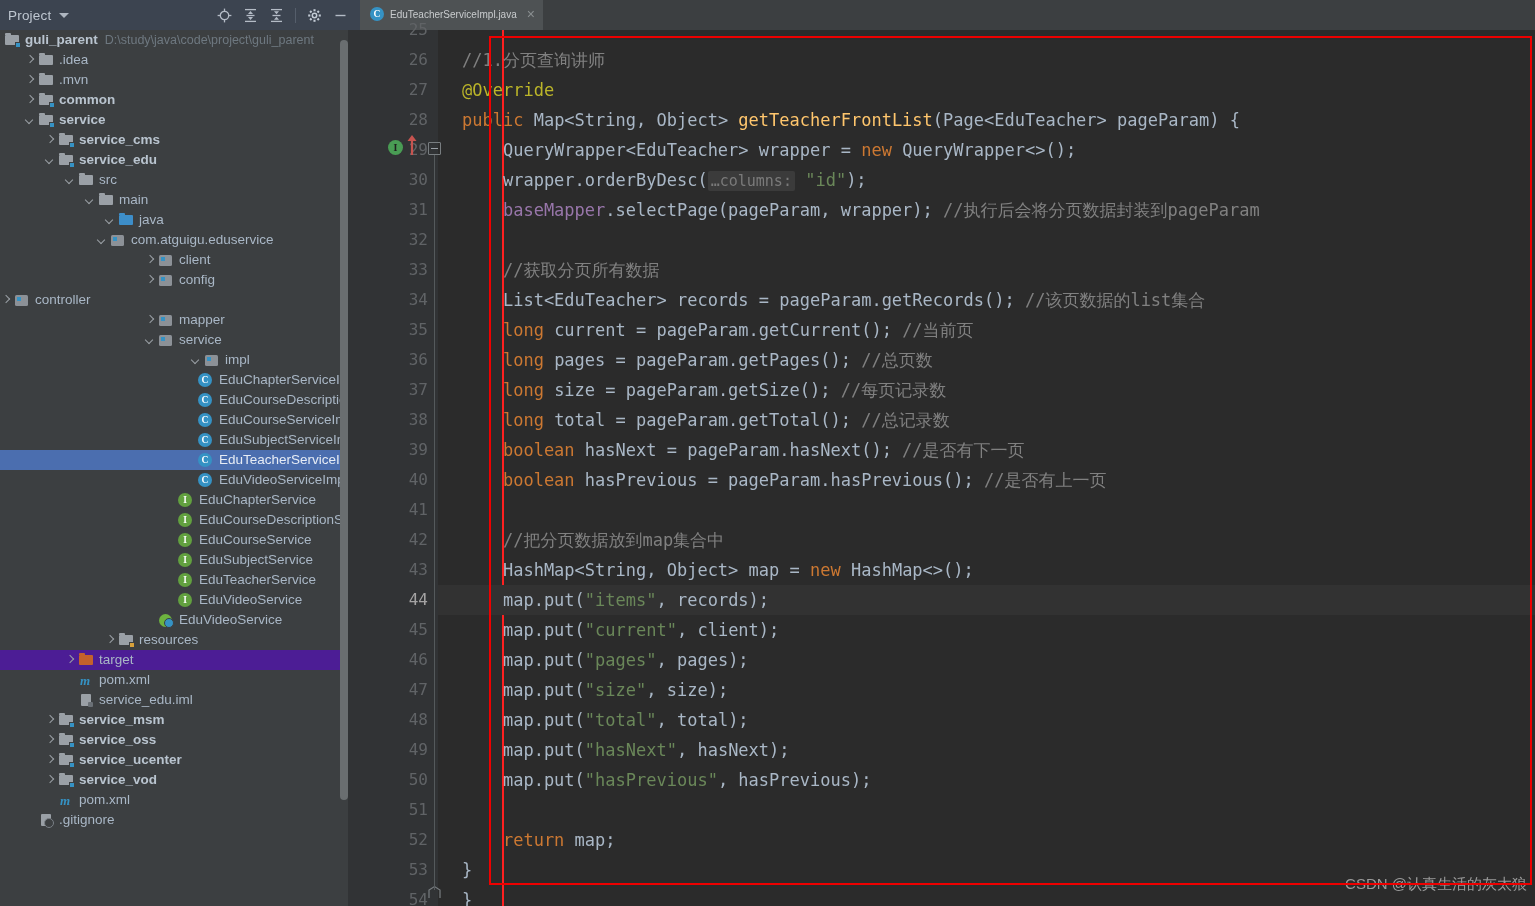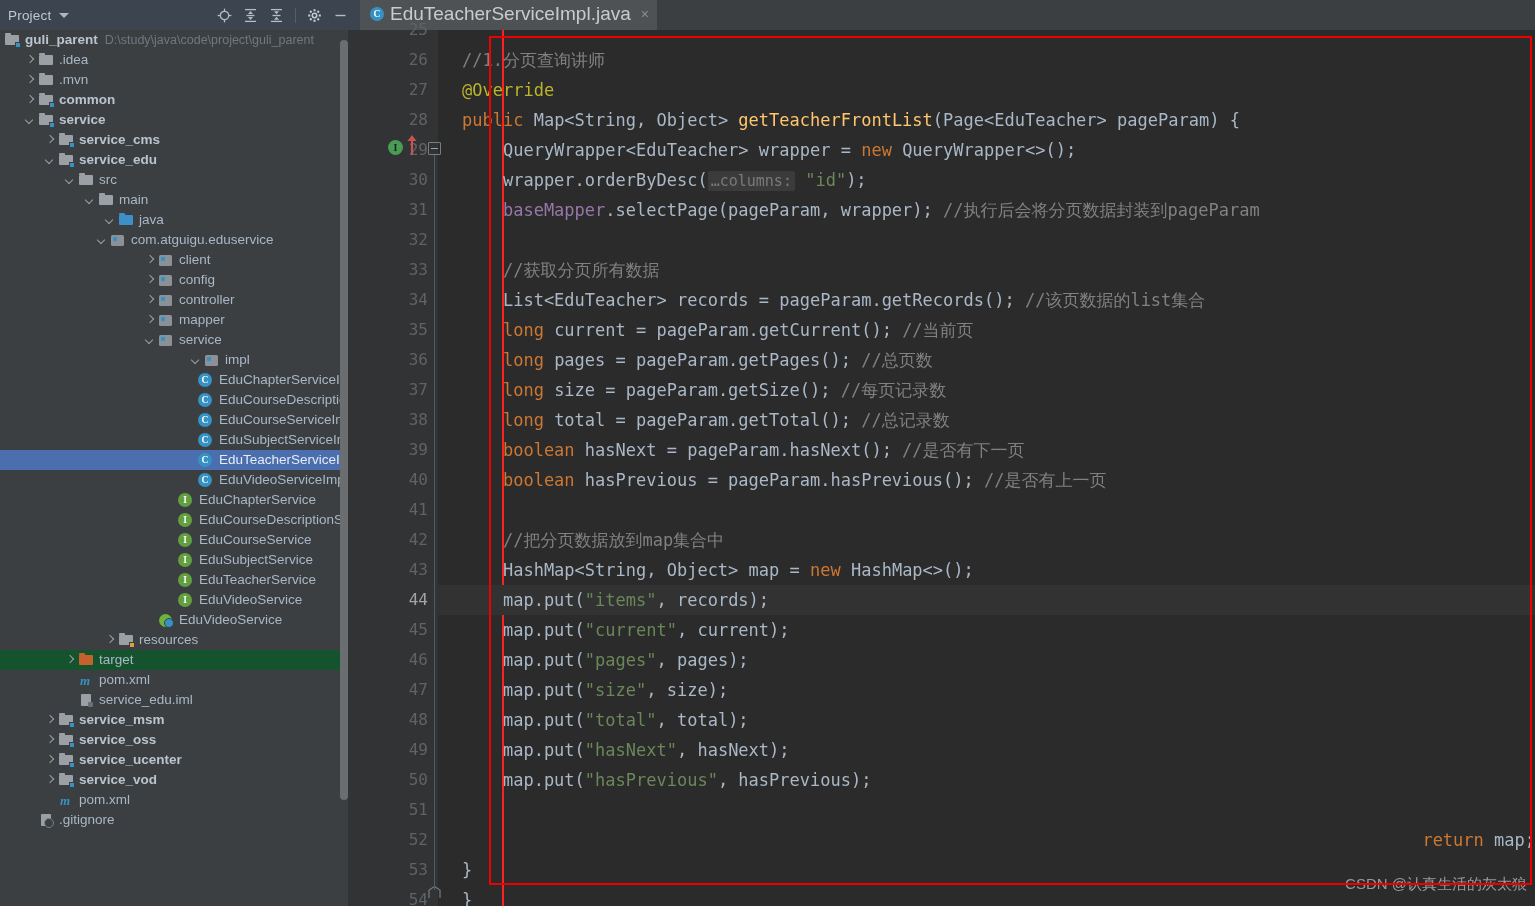--- a/index.html
+++ b/index.html
@@ -22,41 +22,41 @@
 
   .tabbar{
     position:absolute; left:360px; top:0; right:0; height:30px;
     background:#3c3f41;
   }
   .tab{
     position:absolute; left:0; top:0; height:30px; background:#4e5254;
     display:flex; align-items:center; padding:0 8px 0 10px; gap:6px;
     border-bottom:2px solid #4e5254;
   }
-  .tab-label{ font-size:19px; color:#c9ccce; white-space:nowrap;}
+  .tab-label{ font-size:10px; color:#c9ccce; white-space:nowrap;}
   .tab-close{ font-size:14px; color:#8a8f91; margin-left:4px; line-height:1; }
   .cls-icon{
     width:14px;height:14px;border-radius:50%;background:#3592c4;
     color:#fff;font-size:9.5px;font-weight:bold;display:flex;align-items:center;
     justify-content:center; font-family:"Liberation Serif",serif;
   }
   .cls-icon.iface{ background:#62a03f; }
 
   
   .tree{
     position:absolute; left:0; top:30px; width:348px; bottom:0;
     background:#3c3f41; overflow:hidden;
   }
   .row{
     position:relative; height:20px; display:flex; align-items:center;
     font-size:13.5px; color:#a9b7c6; white-space:nowrap;
   }
   .row.sel{ background:#4b6eaf; }
   .row.sel .lbl{ color:#e6ecf5; }
-  .row.tgt{ background:#14532d; }
+  .row.tgt{ background:#4c1d95; }
   .arrow{
     width:12px; height:12px; flex:0 0 12px; position:relative; margin-right:2px;
   }
   .arrow.r::before{
     content:''; position:absolute; left:3px; top:2px;
     width:5px;height:5px;border-right:1.6px solid #9aa0a6;border-top:1.6px solid #9aa0a6;
     transform:rotate(45deg);
   }
   .arrow.d::before{
     content:''; position:absolute; left:2px; top:3px;
@@ -325,21 +325,21 @@
           </span>
           <span class="lbl">client</span>
         </div>
         <div class="row" style="padding-left: 144px;">
           <span class="arrow r"></span>
           <span class="ico">
             <span class="pk"></span>
           </span>
           <span class="lbl">config</span>
         </div>
-        <div class="row" style="padding-left: 144px;">
+        <div class="row" style="">
           <span class="arrow r"></span>
           <span class="ico">
             <span class="pk"></span>
           </span>
           <span class="lbl">controller</span>
         </div>
         <div class="row" style="padding-left: 144px;">
           <span class="arrow r"></span>
           <span class="ico">
             <span class="pk"></span>
@@ -599,28 +599,28 @@
           <div class="cline" style="top: 285px;"><span style="display:inline-block;width:24px"></span><span class="kw">    long </span><span class="txt">current = pageParam.getCurrent(); </span><span class="cmt">//当前页</span></div>
           <div class="cline" style="top: 315px;"><span style="display:inline-block;width:24px"></span><span class="kw">    long </span><span class="txt">pages = pageParam.getPages(); </span><span class="cmt">//总页数</span></div>
           <div class="cline" style="top: 345px;"><span style="display:inline-block;width:24px"></span><span class="kw">    long </span><span class="txt">size = pageParam.getSize(); </span><span class="cmt">//每页记录数</span></div>
           <div class="cline" style="top: 375px;"><span style="display:inline-block;width:24px"></span><span class="kw">    long </span><span class="txt">total = pageParam.getTotal(); </span><span class="cmt">//总记录数</span></div>
           <div class="cline" style="top: 405px;"><span style="display:inline-block;width:24px"></span><span class="kw">    boolean </span><span class="txt">hasNext = pageParam.hasNext(); </span><span class="cmt">//是否有下一页</span></div>
           <div class="cline" style="top: 435px;"><span style="display:inline-block;width:24px"></span><span class="kw">    boolean </span><span class="txt">hasPrevious = pageParam.hasPrevious(); </span><span class="cmt">//是否有上一页</span></div>
           <div class="cline" style="top: 465px;"><span style="display:inline-block;width:24px"></span></div>
           <div class="cline" style="top: 495px;"><span style="display:inline-block;width:24px"></span><span class="cmt">    //把分页数据放到map集合中</span></div>
           <div class="cline" style="top: 525px;"><span style="display:inline-block;width:24px"></span><span class="txt">    HashMap&lt;String, Object&gt; map = </span><span class="kw">new </span><span class="txt">HashMap&lt;&gt;();</span></div>
           <div class="cline hl" style="top: 555px;"><span style="display:inline-block;width:24px"></span><span class="txt">    map.put(</span><span class="str">"items"</span><span class="txt">, records);</span></div>
-          <div class="cline" style="top: 585px;"><span style="display:inline-block;width:24px"></span><span class="txt">    map.put(</span><span class="str">"current"</span><span class="txt">, current);</span></div>
+          <div class="cline" style="top: 585px;"><span style="display:inline-block;width:24px"></span><span class="txt">    map.put(</span><span class="str">"current"</span><span class="txt">, client);</span></div>
           <div class="cline" style="top: 615px;"><span style="display:inline-block;width:24px"></span><span class="txt">    map.put(</span><span class="str">"pages"</span><span class="txt">, pages);</span></div>
           <div class="cline" style="top: 645px;"><span style="display:inline-block;width:24px"></span><span class="txt">    map.put(</span><span class="str">"size"</span><span class="txt">, size);</span></div>
           <div class="cline" style="top: 675px;"><span style="display:inline-block;width:24px"></span><span class="txt">    map.put(</span><span class="str">"total"</span><span class="txt">, total);</span></div>
           <div class="cline" style="top: 705px;"><span style="display:inline-block;width:24px"></span><span class="txt">    map.put(</span><span class="str">"hasNext"</span><span class="txt">, hasNext);</span></div>
           <div class="cline" style="top: 735px;"><span style="display:inline-block;width:24px"></span><span class="txt">    map.put(</span><span class="str">"hasPrevious"</span><span class="txt">, hasPrevious);</span></div>
           <div class="cline" style="top: 765px;"><span style="display:inline-block;width:24px"></span></div>
-          <div class="cline" style="top: 795px; text-align: right;"><span style="display:inline-block;width:24px"></span><span class="kw">    return </span><span class="txt">map;</span></div>
+          <div class="cline" style="top: 795px;"><span style="display:inline-block;width:24px"></span><span class="kw">    return </span><span class="txt">map;</span></div>
           <div class="cline" style="top: 825px;"><span style="display:inline-block;width:24px"></span><span class="txt">}</span></div>
           <div class="cline" style="top: 855px;"><span style="display:inline-block;width:24px"></span><span class="txt">}</span></div>
         </div>
     </div>
 
     <div class="watermark">CSDN @认真生活的灰太狼</div>
   </div>
 
   <div class="redbox"></div>
 </div>

